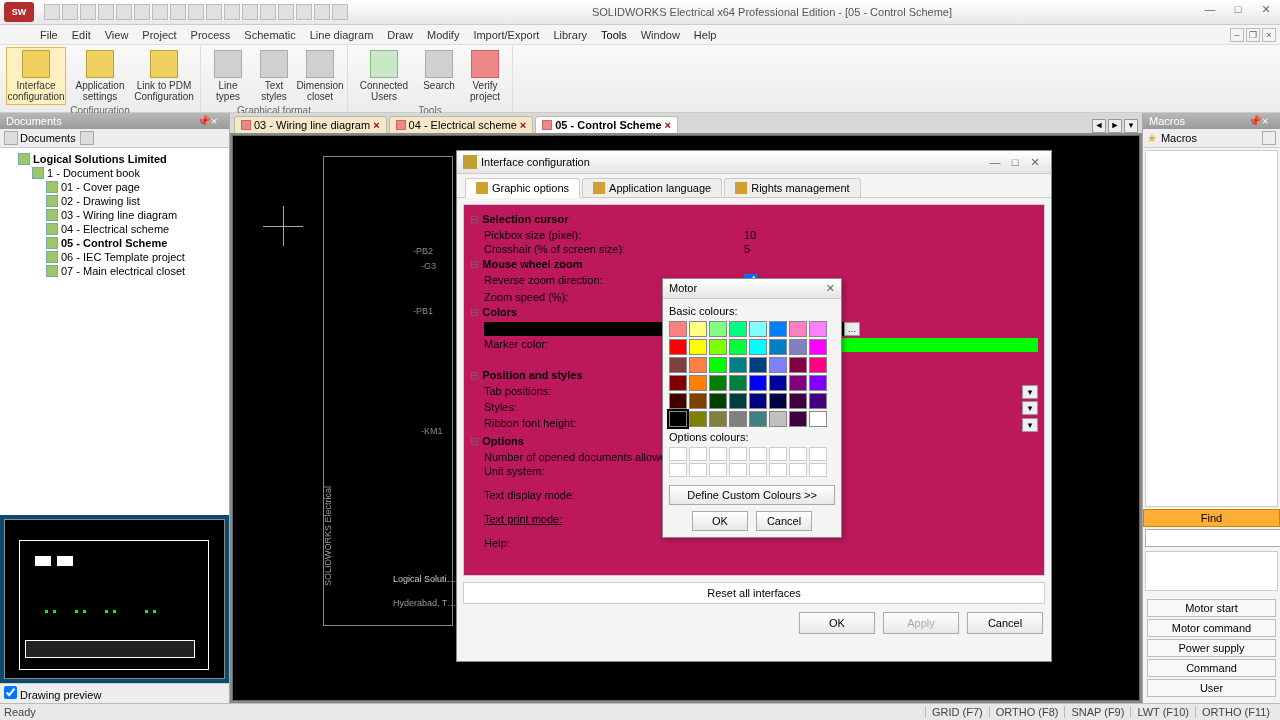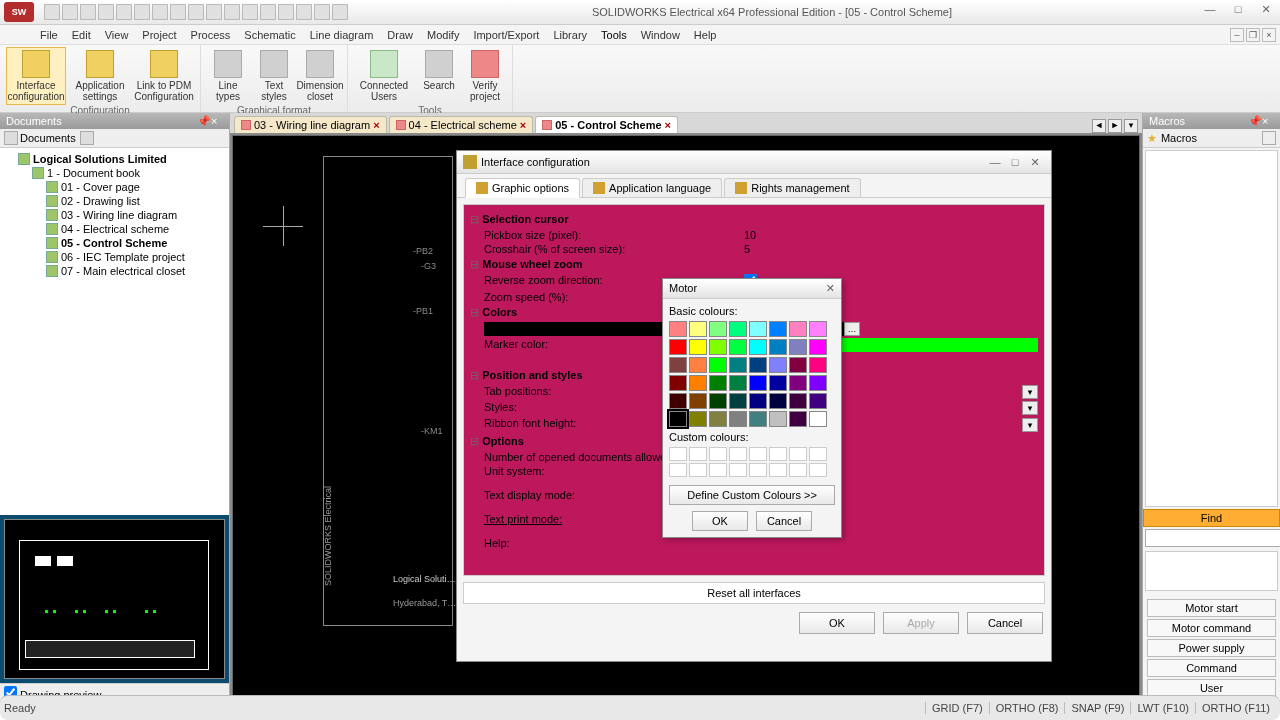--- a/index.html
+++ b/index.html
@@ -116,21 +116,21 @@
 .color-grid { display: grid; grid-template-columns: repeat(8, 18px); gap: 2px; margin: 4px 0; }
 .color-cell { width: 18px; height: 16px; border: 1px solid #888; }
 .color-cell.sel { outline: 2px solid #000; }
 .custom-grid { display: grid; grid-template-columns: repeat(8, 18px); gap: 2px; margin: 4px 0; }
 .custom-cell { width: 18px; height: 14px; border: 1px solid #ccc; background: #fff; }
 .define-btn { width: 100%; border: 1px solid #aaa; background: linear-gradient(#fff,#e8e8e8); padding: 3px; margin-top: 4px; }
 .cd-buttons { display: flex; justify-content: center; gap: 8px; margin-top: 6px; }
 .cd-buttons button { width: 56px; height: 20px; border: 1px solid #aaa; background: linear-gradient(#fff,#e8e8e8); }
 
 
-.status { position: absolute; bottom: 0; left: 0; right: 0; height: 17px; background: #e8e8e8; border-top: 1px solid #bbb; display: flex; align-items: center; padding: 12px 4px; font-size: 10px; color: #444; border-radius: 8px; }
+.status { position: absolute; bottom: 0; left: 0; right: 0; height: 17px; background: #e8e8e8; border-top: 1px solid #bbb; display: flex; align-items: center; padding: 4px 4px; font-size: 10px; color: #444; }
 .status .spacer { flex: 1; }
 .status .cell { border-left: 1px solid #bbb; padding: 0 6px; }
 </style>
 </head>
 <body>
 
 <div class="titlebar">
   <div class="app-icon">SW</div>
   <div class="qat">
     <span></span>
@@ -524,21 +524,21 @@
         <div class="color-cell" style="background: rgb(64, 0, 128);"></div>
         <div class="color-cell sel" style="background: rgb(0, 0, 0);"></div>
         <div class="color-cell" style="background: rgb(128, 128, 0);"></div>
         <div class="color-cell" style="background: rgb(128, 128, 64);"></div>
         <div class="color-cell" style="background: rgb(128, 128, 128);"></div>
         <div class="color-cell" style="background: rgb(64, 128, 128);"></div>
         <div class="color-cell" style="background: rgb(192, 192, 192);"></div>
         <div class="color-cell" style="background: rgb(64, 0, 64);"></div>
         <div class="color-cell" style="background: rgb(255, 255, 255);"></div>
       </div>
-    <div>Custom colours:</div>
+    <div>Options colours:</div>
     <div class="custom-grid">
       <div class="custom-cell"></div>
         <div class="custom-cell"></div>
         <div class="custom-cell"></div>
         <div class="custom-cell"></div>
         <div class="custom-cell"></div>
         <div class="custom-cell"></div>
         <div class="custom-cell"></div>
         <div class="custom-cell"></div>
       <div class="custom-cell"></div>

